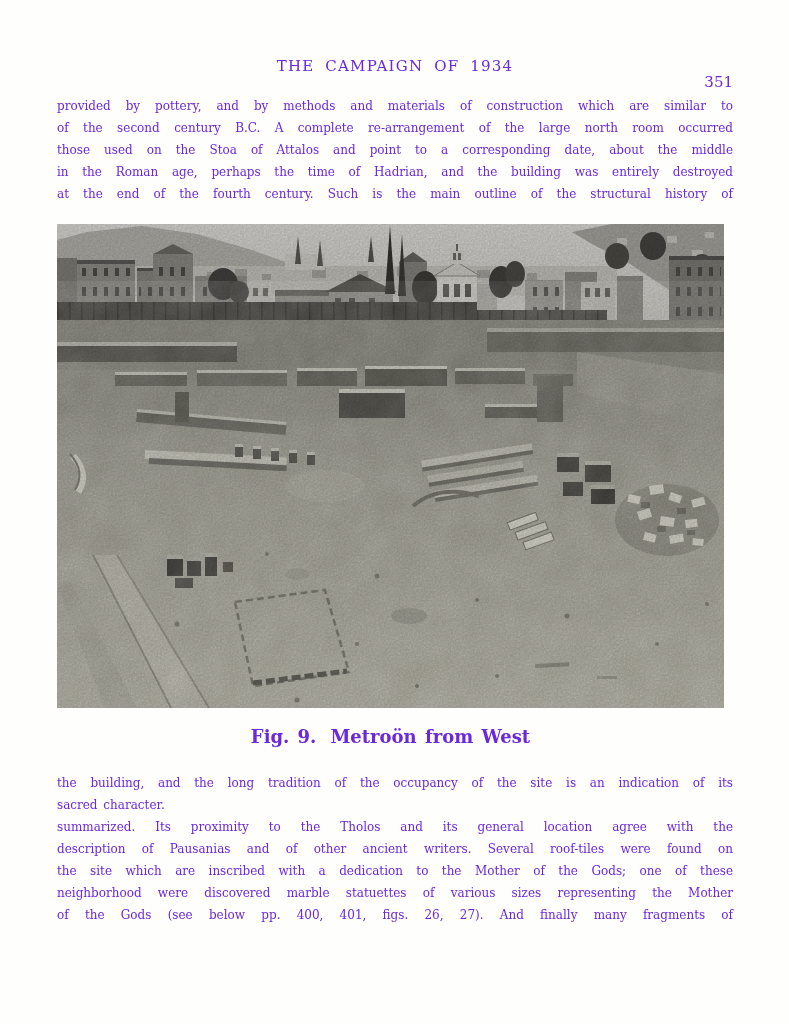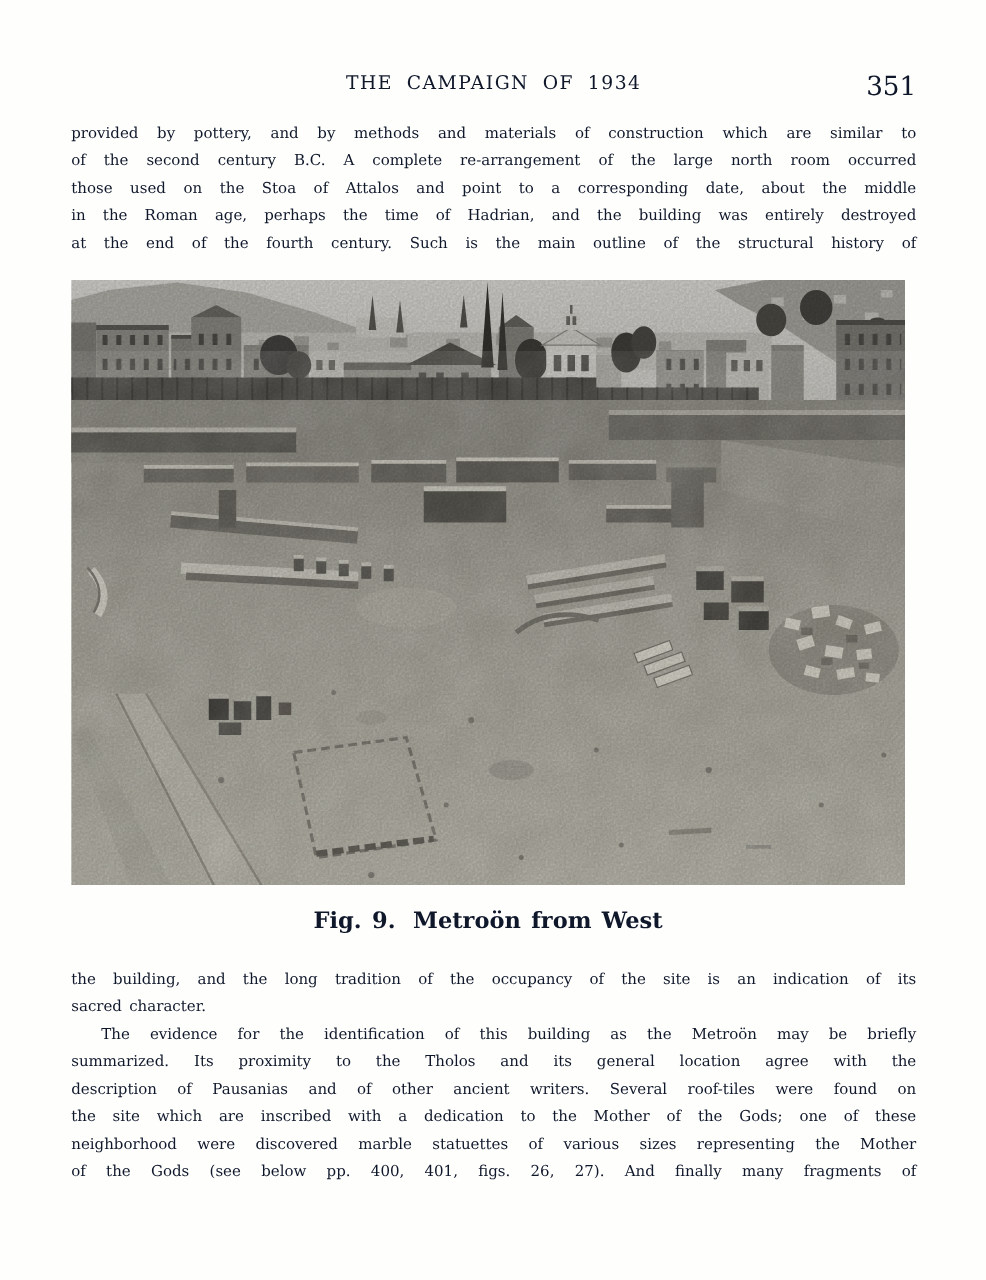--- a/index.html
+++ b/index.html
@@ -1,42 +1,42 @@
 <!DOCTYPE html>
 <html><head>
 <meta charset="utf-8">
 <style>
   html,body{margin:0;padding:0;background:#e8e8e6;}
   .page{
     position:relative;
     width:789px;height:1024px;
     margin:0 auto;
     background:#fefefd;
-    color:#0f172a;
+    color:#6d28d9;
     font-family:"DejaVu Serif","Liberation Serif",serif;
     overflow:hidden;
     box-sizing:border-box;
     padding:57px 56px 0 57px;
   }
   .running-head-row{
     position:relative;
     height:17px;
     margin-bottom:21px;
   }
   .running-head{
     position:absolute;left:0;right:0;
     text-align:center;
     font-size:15px;
     letter-spacing:1.2px;
     word-spacing:5px;
     white-space:nowrap;
   }
   .page-number{
-    position:absolute;right:0;top:0;
-    font-size:21px;
+    position:absolute;right:0;top:16px;
+    font-size:15px;
   }
   .bodytext{width:676px;}
   .line{
     font-size:12px;
     line-height:22px;
     height:22px;
     text-align:justify;
     text-align-last:justify;
     word-spacing:2px;
     white-space:nowrap;
@@ -353,21 +353,20 @@
       <span class="cap-label">Fig. 9.</span><span>Metroön from West</span>
     </figcaption>
   </figure>
 
   <div class="bodytext after-figure">
     <div class="line">the building, and the long tradition of the occupancy of the site is an indication of its</div>
     <div class="line end">sacred character.</div>
   </div>
 
   <div class="bodytext">
-    <div class="line indent">The evidence for the identification of this building as the Metroön may be briefly</div>
     <div class="line">summarized.  Its proximity to the Tholos and its general location agree with the</div>
     <div class="line">description of Pausanias and of other ancient writers.  Several roof-tiles were found on</div>
     <div class="line">the site which are inscribed with a dedication to the Mother of the Gods; one of these</div>
     <div class="line">neighborhood were discovered marble statuettes of various sizes representing the Mother</div>
     <div class="line">of the Gods (see below pp. 400, 401, figs. 26, 27).  And finally many fragments of</div>
   </div>
 
 </div>
 
 </body></html>

